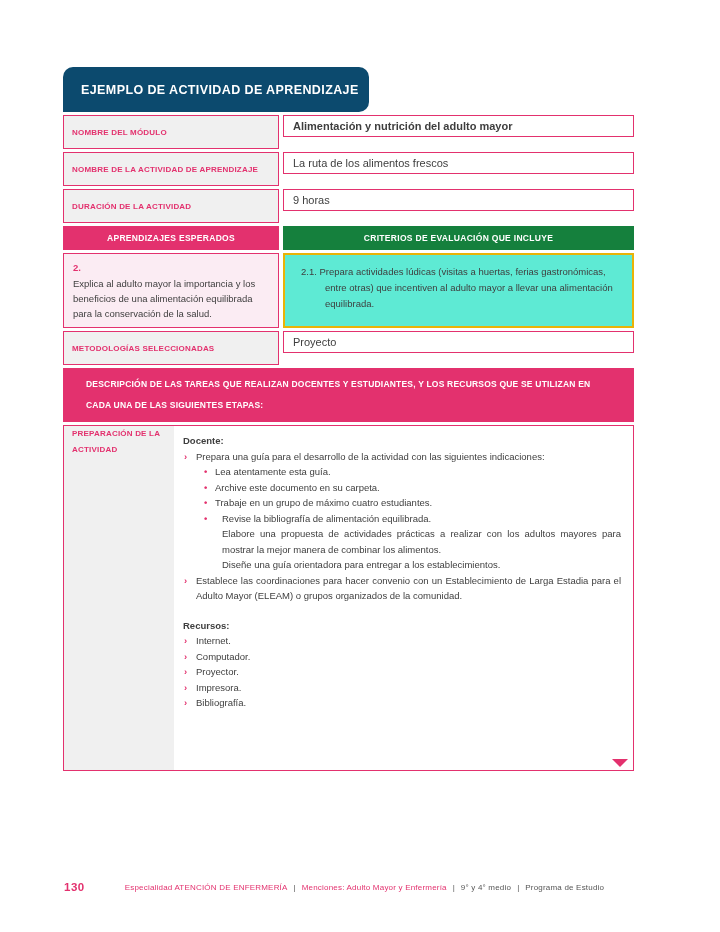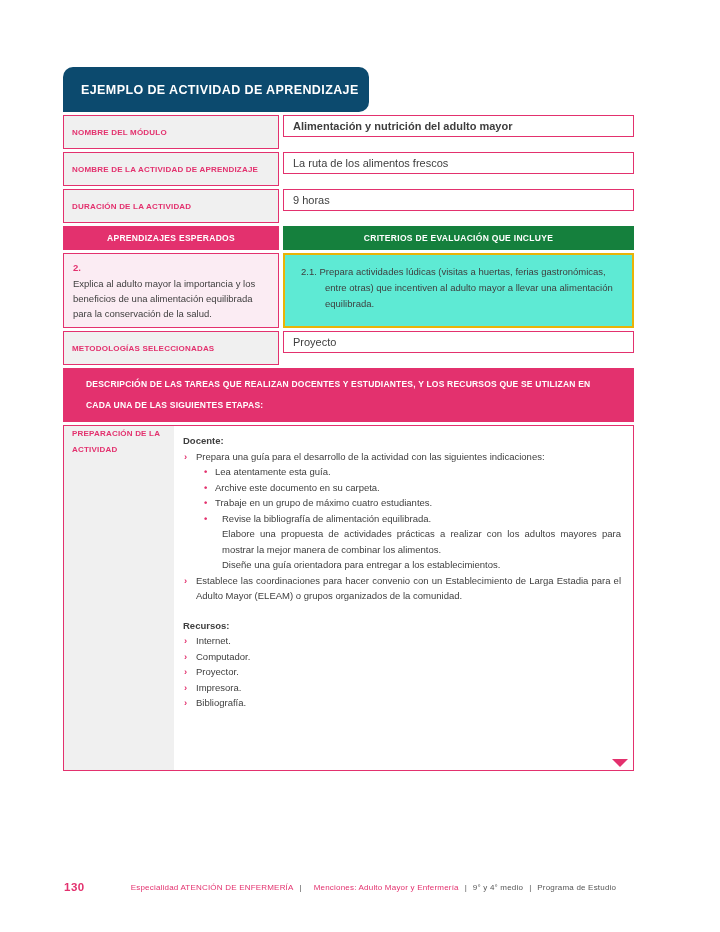--- a/index.html
+++ b/index.html
@@ -61,21 +61,21 @@
   
   .tri { position:absolute; right:5px; bottom:3px; width:0; height:0;
     border-left:8px solid transparent; border-right:8px solid transparent;
     border-top:8px solid #e3316e; }
 
   
   .footer { position:absolute; left:64px; top:881px; width:600px;
     display:flex; align-items:center; }
   .pagenum { color:#e3316e; font-size:11.5px; font-weight:bold; letter-spacing:.5px; }
   .fseg { font-size:8px; letter-spacing:.2px; }
-  .fseg.pink { color:#e3316e;margin-left:6px; }
+  .fseg.pink { color:#e3316e; }
   .fseg.gray { color:#565656; }
   .fsep { color:#565656; font-size:8px; margin:0 6px; }
   .fgap { width:40px; }
 </style>
 </head>
 <body>
 
 <div class="page">
   <div class="content">
 

